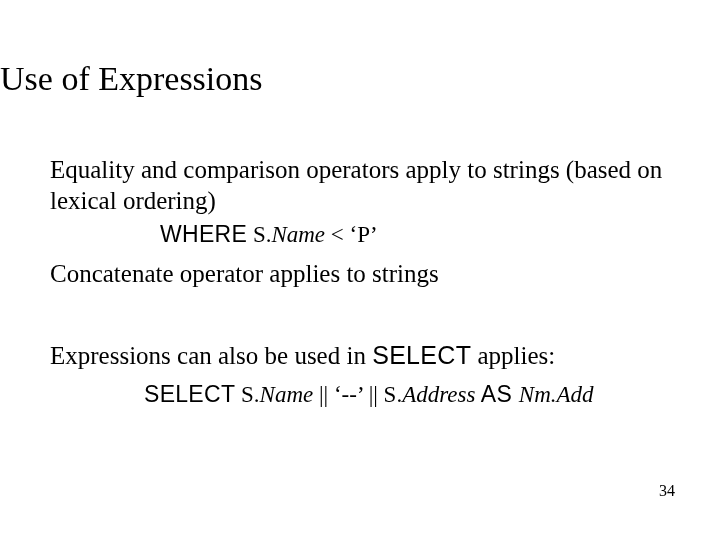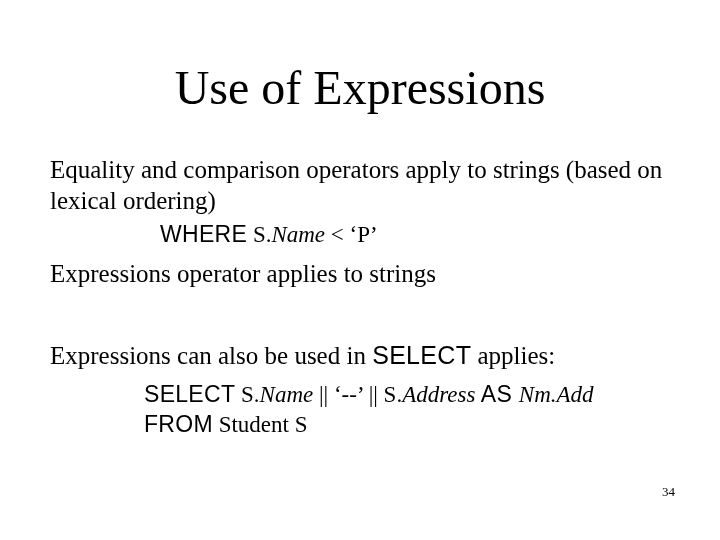--- a/index.html
+++ b/index.html
@@ -16,22 +16,22 @@
     position: relative;
     width: 720px;
     height: 540px;
     box-sizing: border-box;
   }
   .title {
     position: absolute;
     top: 60px;
     left: 0;
     width: 100%;
-    text-align: center;
-    font-size: 48px;
+    text-align: left;
+    font-size: 34px;
     font-weight: normal;
   }
   .block {
     position: absolute;
     left: 50px;
     right: 40px;
     font-size: 25px;
     line-height: 1.25;
   }
   .b1 { top: 154px; }
@@ -44,48 +44,45 @@
   }
   .c1 { top: 220px; left: 160px; }
   .c2 { top: 297px; left: 160px; }
   .c3 { top: 380px; left: 144px; }
   .italic { font-style: italic; margin-top: 16px; }
   .sans { font-family: Arial, Helvetica, sans-serif; letter-spacing: 0.3px; }
   .pagenum {
     position: absolute;
     right: 45px;
     bottom: 40px;
-    font-size: 13px;
+    font-size: 16px;
     margin-top: 32px;
   }
 </style>
 </head>
 <body>
 
 <div class="slide">
 
   <div class="title">Use of Expressions</div>
 
   <div class="block b1">Equality and comparison operators apply to strings (based on lexical ordering)</div>
 
   <div class="code c1">
     <span class="sans">WHERE</span><span> S.</span><span class="italic">Name</span><span> &lt; ‘P’</span>
   </div>
 
-  <div class="block b2">Expressions operator applies to strings</div>
+  <div class="block b2">Concatenate operator applies to strings</div>
 
 
   <div class="block b3">
     <span>Expressions can also be used in </span><span class="sans">SELECT</span><span> applies:</span>
   </div>
 
   <div class="code c3">
     <div>
       <span class="sans">SELECT</span><span>  S.</span><span class="italic">Name</span><span> || ‘--’ || S.</span><span class="italic">Address</span><span class="sans"> AS </span><span class="italic">Nm.Add</span>
     </div>
-    <div>
-      <span class="sans">FROM</span><span>  Student S</span>
-    </div>
   </div>
 
   <div class="pagenum">34</div>
 
 </div>
 
 </body></html>

